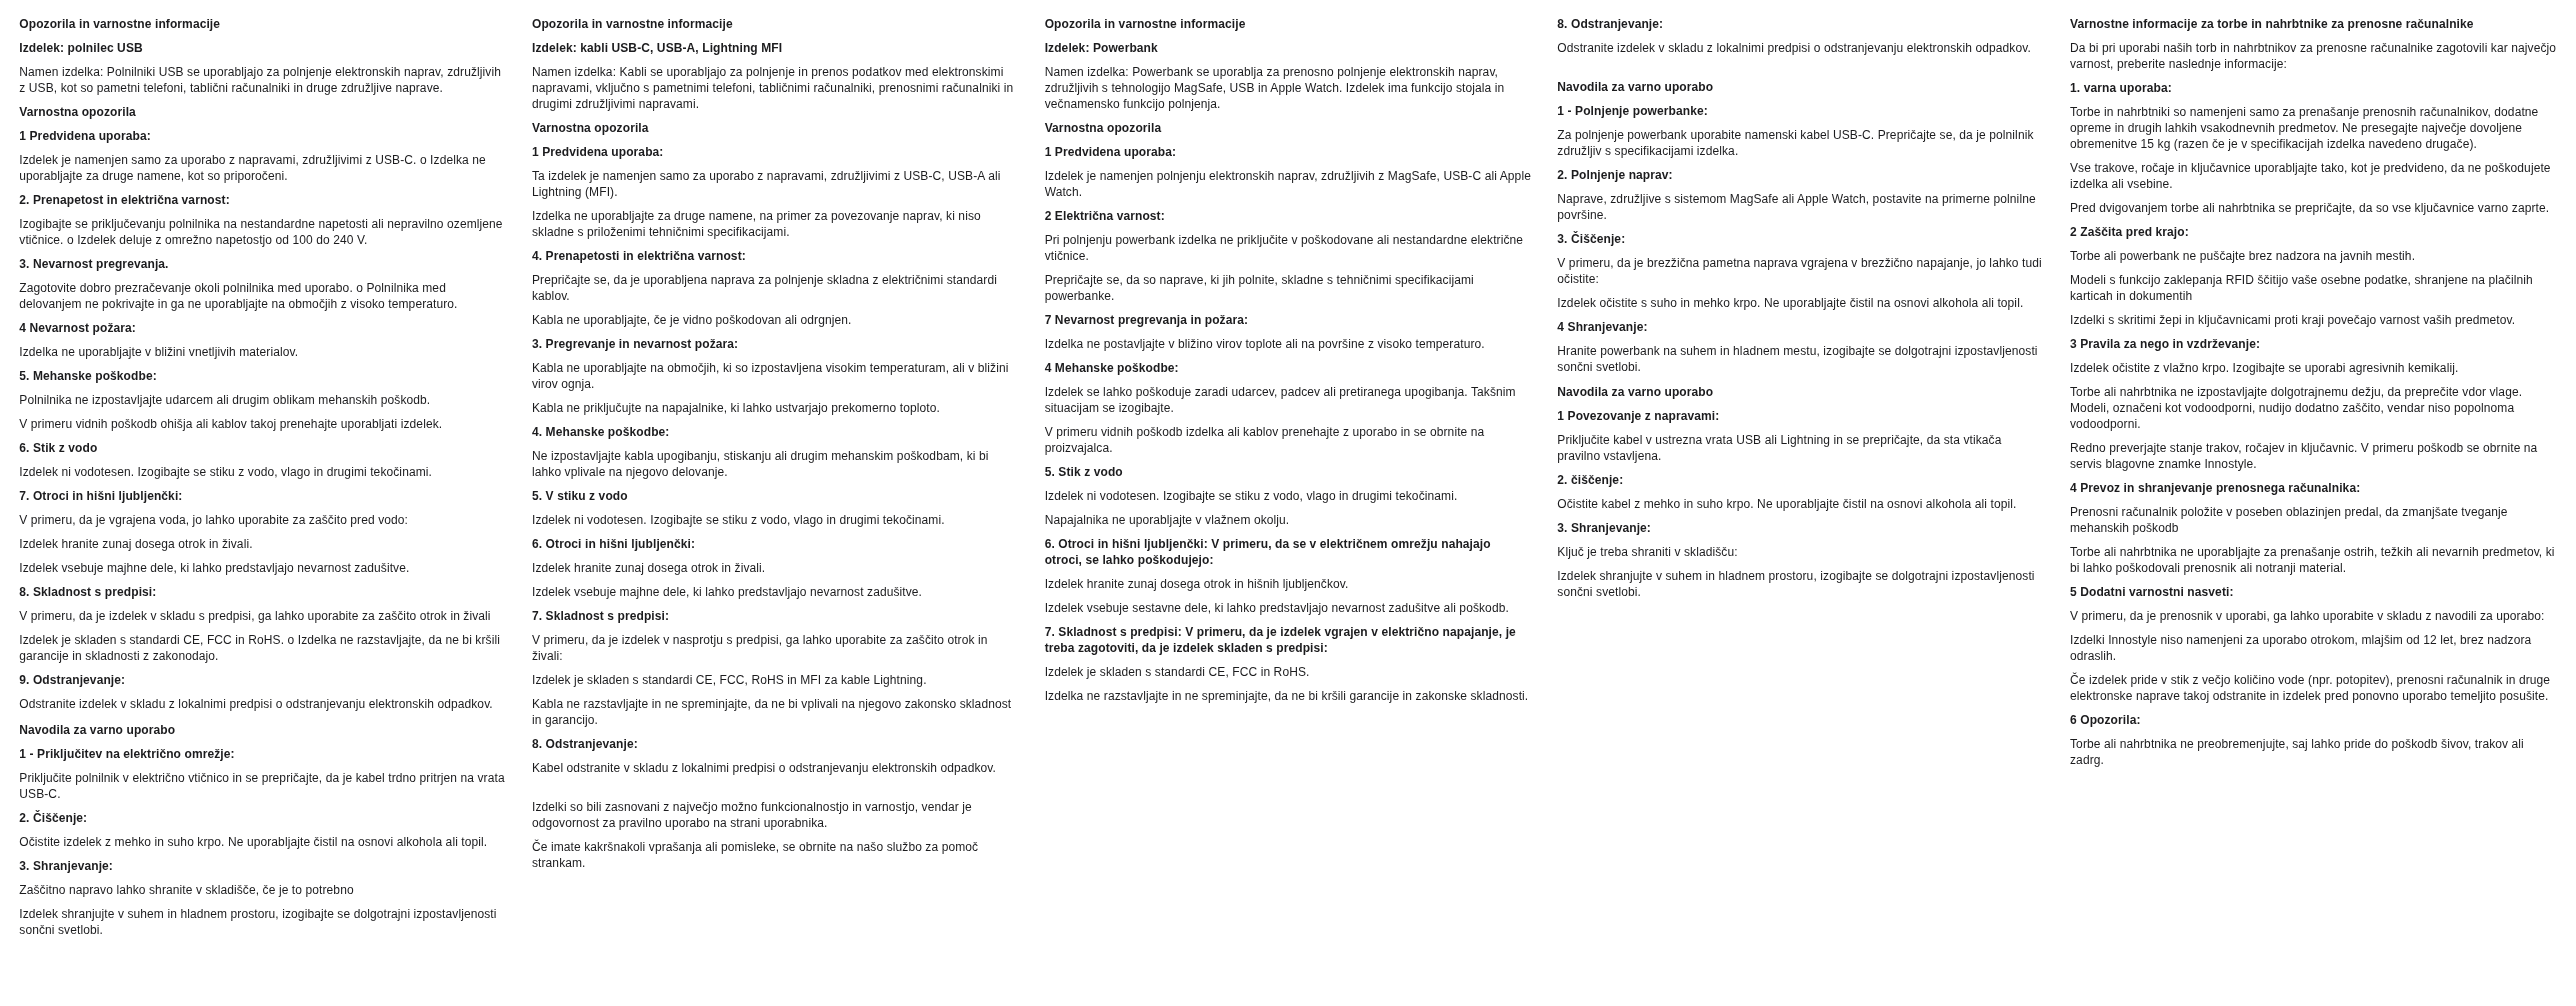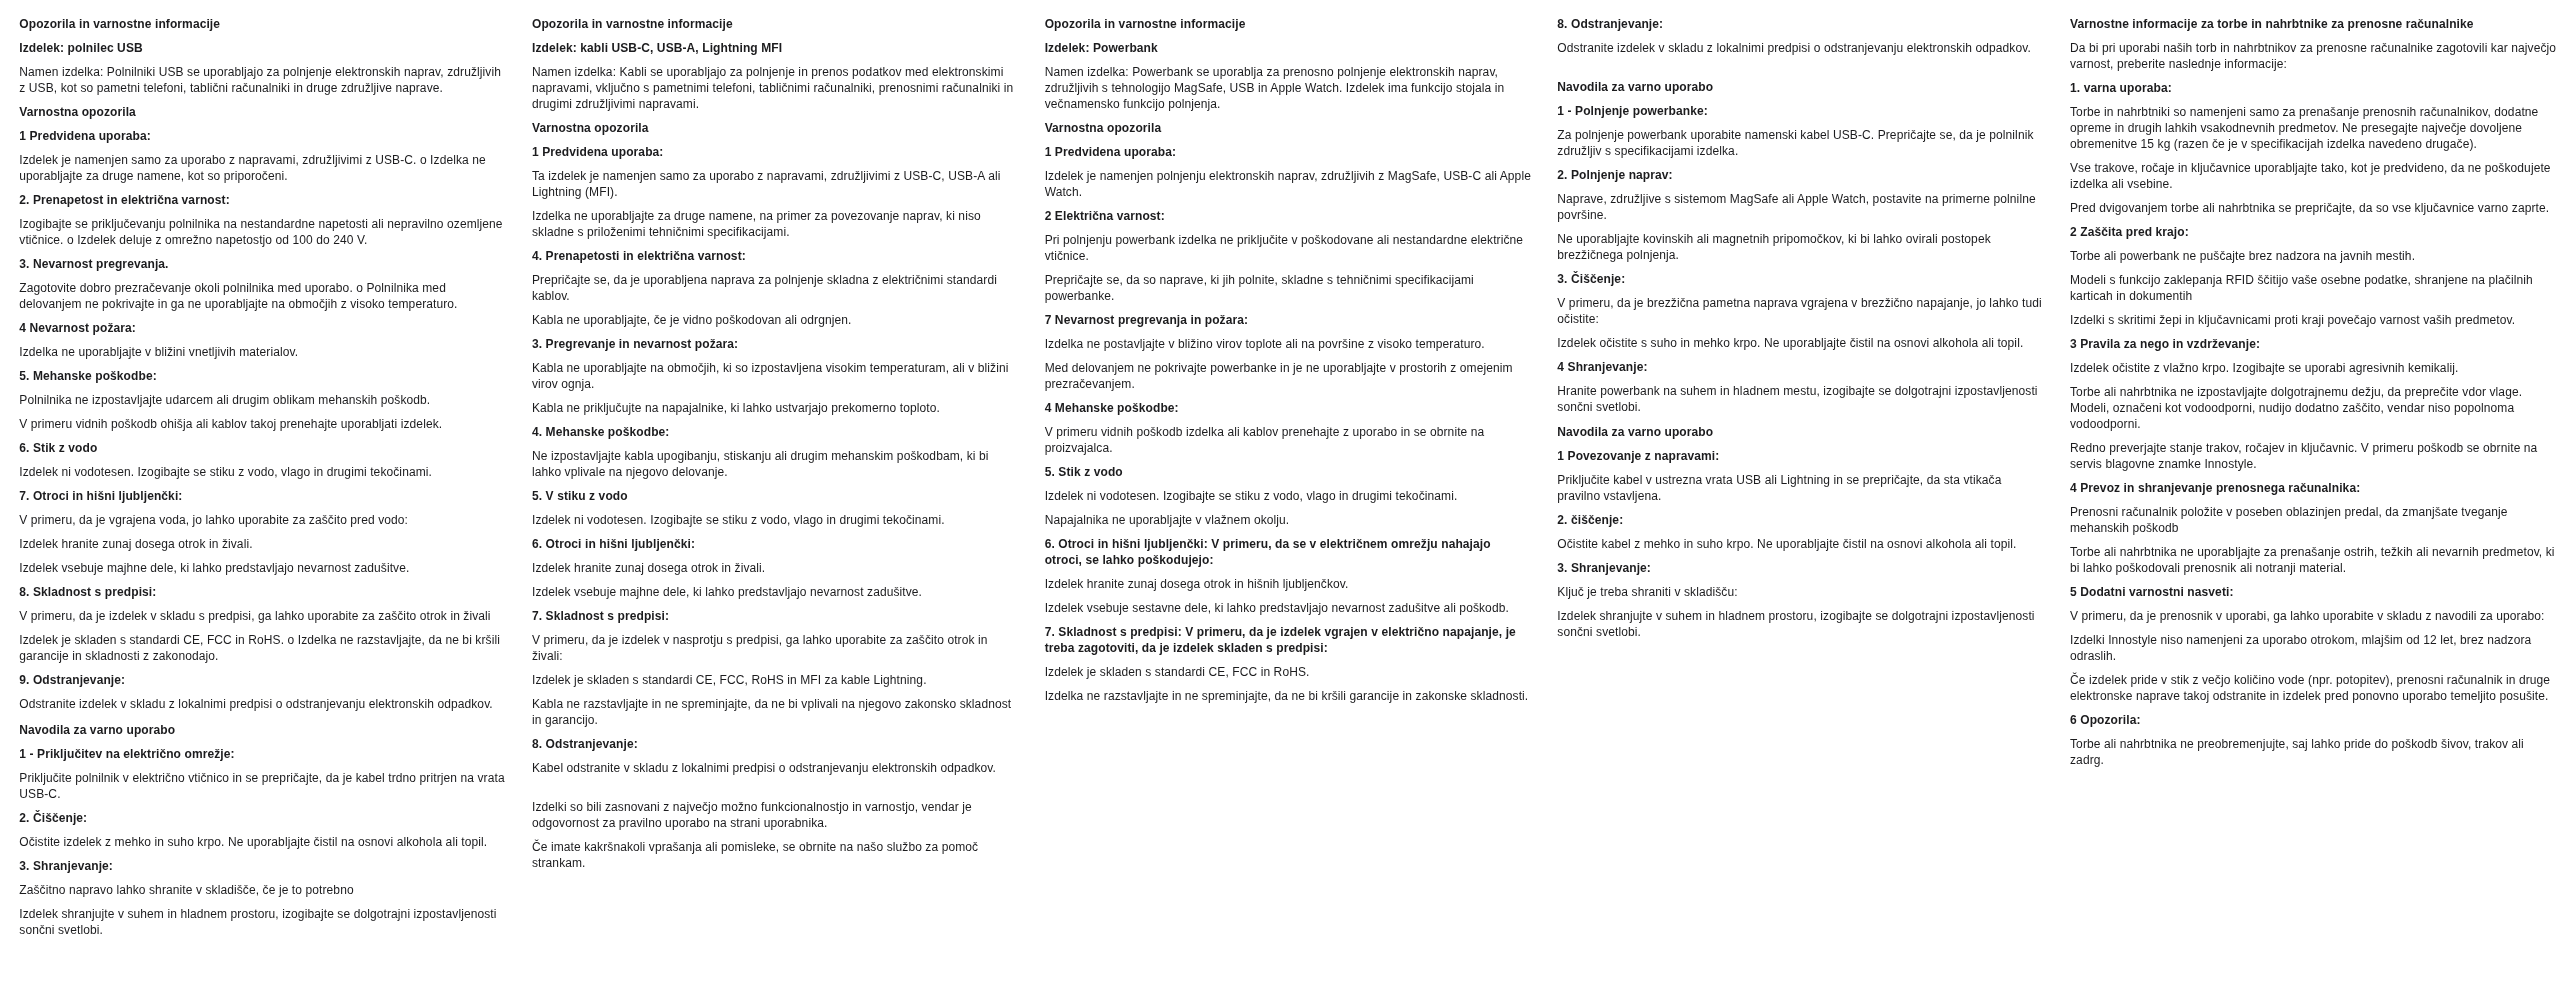--- a/index.html
+++ b/index.html
@@ -115,42 +115,41 @@
       <p class="block h">Izdelek: Powerbank</p>
       <p class="block">Namen izdelka: Powerbank se uporablja za prenosno polnjenje elektronskih naprav, združljivih s tehnologijo MagSafe, USB in Apple Watch. Izdelek ima funkcijo stojala in večnamensko funkcijo polnjenja.</p>
       <p class="block h">Varnostna opozorila</p>
       <p class="block h">1 Predvidena uporaba:</p>
       <p class="block">Izdelek je namenjen polnjenju elektronskih naprav, združljivih z MagSafe, USB-C ali Apple Watch.</p>
       <p class="block h">2 Električna varnost:</p>
       <p class="block">Pri polnjenju powerbank izdelka ne priključite v poškodovane ali nestandardne električne vtičnice.</p>
       <p class="block">Prepričajte se, da so naprave, ki jih polnite, skladne s tehničnimi specifikacijami powerbanke.</p>
       <p class="block h">7 Nevarnost pregrevanja in požara:</p>
       <p class="block">Izdelka ne postavljajte v bližino virov toplote ali na površine z visoko temperaturo.</p>
-      <p class="block">Med delovanjem ne pokrivajte powerbanke in je ne uporabljajte v prostorih z omejenim prezračevanjem.</p>
       <p class="block h">4 Mehanske poškodbe:</p>
+      <p class="block">Izdelek se lahko poškoduje zaradi udarcev, padcev ali pretiranega upogibanja. Takšnim situacijam se izogibajte.</p>
       <p class="block">V primeru vidnih poškodb izdelka ali kablov prenehajte z uporabo in se obrnite na proizvajalca.</p>
       <p class="block h">5. Stik z vodo</p>
       <p class="block">Izdelek ni vodotesen. Izogibajte se stiku z vodo, vlago in drugimi tekočinami.</p>
       <p class="block">Napajalnika ne uporabljajte v vlažnem okolju.</p>
       <p class="block h">6. Otroci in hišni ljubljenčki: V primeru, da se v električnem omrežju nahajajo otroci, se lahko poškodujejo:</p>
       <p class="block">Izdelek hranite zunaj dosega otrok in hišnih ljubljenčkov.</p>
       <p class="block">Izdelek vsebuje sestavne dele, ki lahko predstavljajo nevarnost zadušitve ali poškodb.</p>
       <p class="block h">7. Skladnost s predpisi: V primeru, da je izdelek vgrajen v električno napajanje, je treba zagotoviti, da je izdelek skladen s predpisi:</p>
       <p class="block">Izdelek je skladen s standardi CE, FCC in RoHS.</p>
       <p class="block">Izdelka ne razstavljajte in ne spreminjajte, da ne bi kršili garancije in zakonske skladnosti.</p>
     </div>
     <div class="col">
       <p class="block h">8. Odstranjevanje:</p>
       <p class="block">Odstranite izdelek v skladu z lokalnimi predpisi o odstranjevanju elektronskih odpadkov.</p>
       <p class="block h gap-lg">Navodila za varno uporabo</p>
       <p class="block h">1 - Polnjenje powerbanke:</p>
       <p class="block">Za polnjenje powerbank uporabite namenski kabel USB-C. Prepričajte se, da je polnilnik združljiv s specifikacijami izdelka.</p>
       <p class="block h">2. Polnjenje naprav:</p>
       <p class="block">Naprave, združljive s sistemom MagSafe ali Apple Watch, postavite na primerne polnilne površine.</p>
-      <p class="block">Ne uporabljajte kovinskih ali magnetnih pripomočkov, ki bi lahko ovirali postopek brezžičnega polnjenja.</p>
       <p class="block h">3. Čiščenje:</p>
       <p class="block">V primeru, da je brezžična pametna naprava vgrajena v brezžično napajanje, jo lahko tudi očistite:</p>
       <p class="block">Izdelek očistite s suho in mehko krpo. Ne uporabljajte čistil na osnovi alkohola ali topil.</p>
       <p class="block h">4 Shranjevanje:</p>
       <p class="block">Hranite powerbank na suhem in hladnem mestu, izogibajte se dolgotrajni izpostavljenosti sončni svetlobi.</p>
       <p class="block h gap-md">Navodila za varno uporabo</p>
       <p class="block h">1 Povezovanje z napravami:</p>
       <p class="block">Priključite kabel v ustrezna vrata USB ali Lightning in se prepričajte, da sta vtikača pravilno vstavljena.</p>
       <p class="block h">2. čiščenje:</p>
       <p class="block">Očistite kabel z mehko in suho krpo. Ne uporabljajte čistil na osnovi alkohola ali topil.</p>

